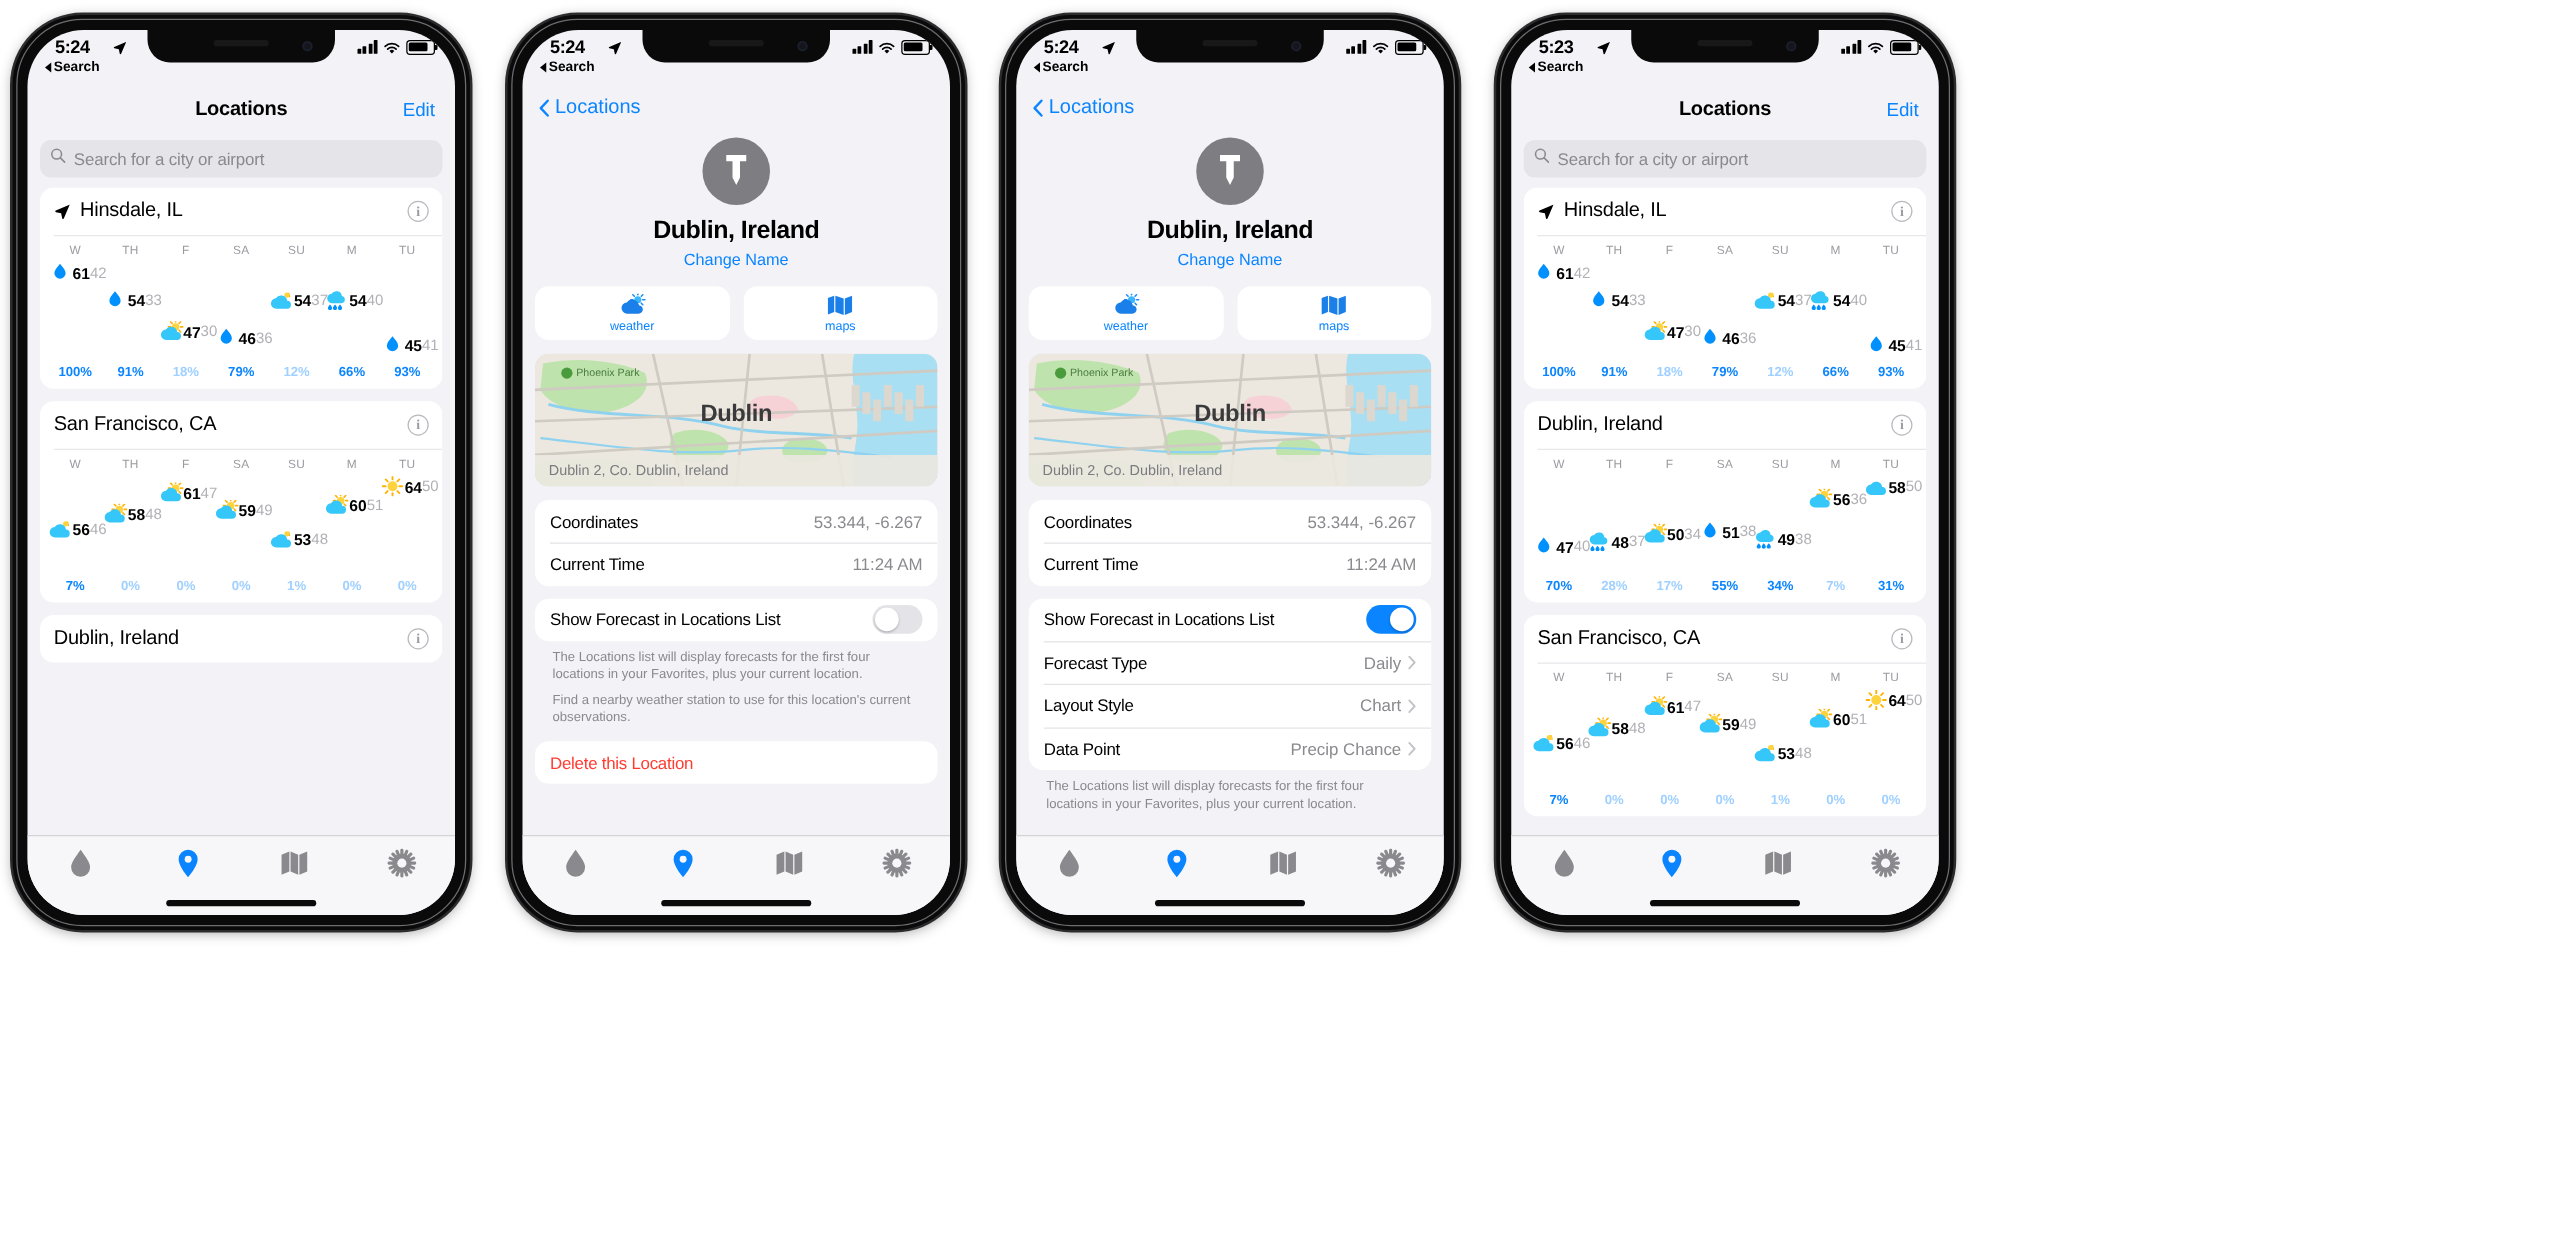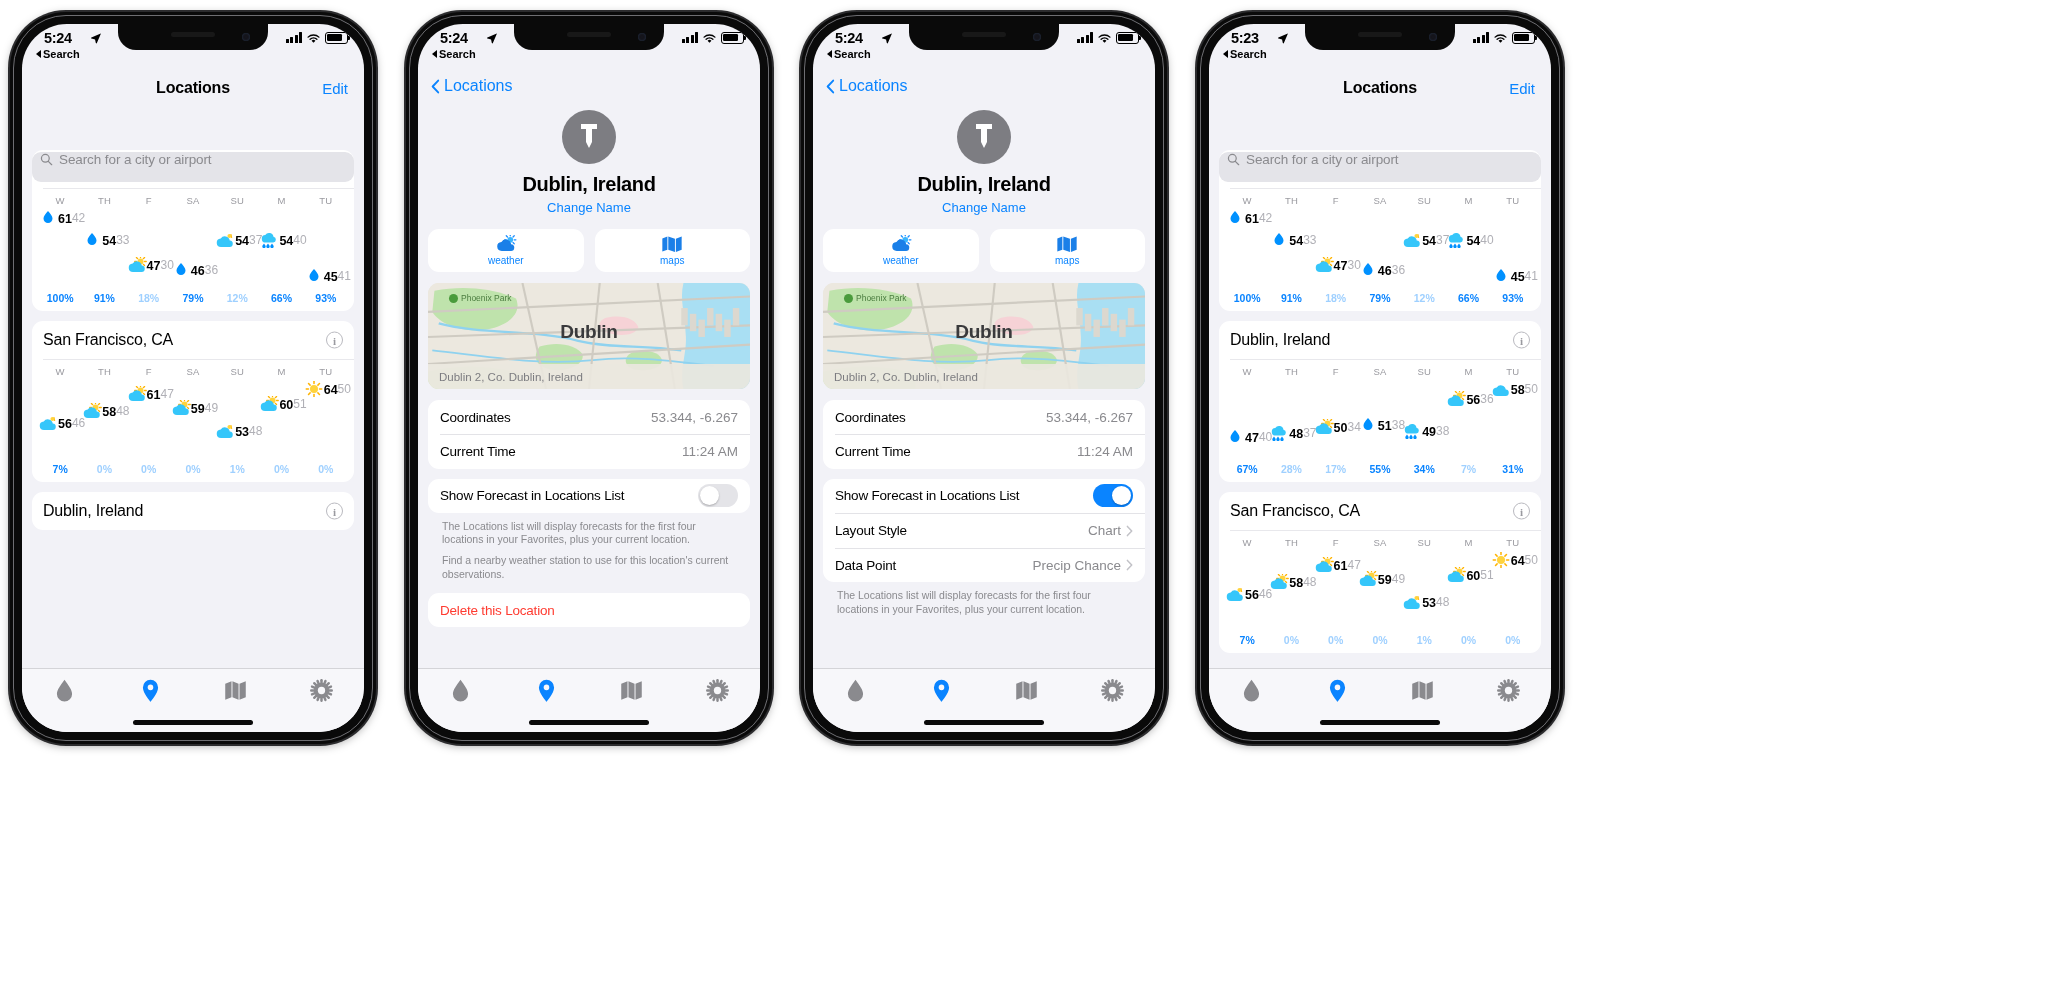--- a/index.html
+++ b/index.html
@@ -130,21 +130,21 @@
     font-size: 16px; color: #0a84ff;
   }
   .chev-l {
     width: 9px; height: 15px; display: block;
   }
 
   
   .searchwrap { position: absolute; top: 88px; left: 10px; right: 10px; z-index: 15; }
   .searchbox {
     height: 30px; background: #e4e4e9; border-radius: 9px;
-    display: flex; align-items: flex-start; gap: 6px; padding: 0 8px; margin-top: 40px;
+    display: flex; align-items: center; gap: 6px; padding: 0 8px;
   }
   .searchbox .ph { font-size: 13.5px; color: #8a8a8e; letter-spacing: -.1px; }
 
   
   .listarea {
     position: absolute; top: 126px; left: 10px; right: 10px; bottom: 72px;
     z-index: 10; overflow: hidden;
   }
   .card {
     background: #fff; border-radius: 11px; margin-bottom: 10px;
@@ -884,20 +884,29 @@
             </div>
           </div>
           <div class="grp tight">
             <div class="row">
               <span class="row-label">Show Forecast in Locations List</span>
               <div class="switch on">
                 <div class="knob"></div>
               </div>
             </div>
             <div class="row-sep"></div>
+            <div class="row">
+              <span class="row-label">Forecast Type</span>
+              <span class="row-val">
+                <span>Daily</span>
+                <span class="chev-r"><svg viewBox="0 0 10 16" width="7" height="12">
+                    <path d="M2 1.4 8.2 8 2 14.6" fill="none" stroke="#c2c2c7" stroke-width="2.1" stroke-linecap="round" stroke-linejoin="round"></path>
+                  </svg></span>
+              </span>
+            </div>
             <div class="row-sep"></div>
             <div class="row">
               <span class="row-label">Layout Style</span>
               <span class="row-val">
                 <span>Chart</span>
                 <span class="chev-r"><svg viewBox="0 0 10 16" width="7" height="12">
                     <path d="M2 1.4 8.2 8 2 14.6" fill="none" stroke="#c2c2c7" stroke-width="2.1" stroke-linecap="round" stroke-linejoin="round"></path>
                   </svg></span>
               </span>
             </div>
@@ -1179,21 +1188,21 @@
                 </div>
                 <div class="fc-col" style="left: 85.7142%; top: 0px;">
                   <div class="fc-ico"><svg viewBox="0 0 40 32" width="20" height="16">
                       <path d="M12 30a8.5 8.5 0 0 1-.6-16.98A10 10 0 0 1 29.5 17.2 6.4 6.4 0 0 1 28.8 30Z" fill="#35c6fa"></path>
                     </svg></div>
                   <div class="fc-hi">58</div>
                   <div class="fc-lo">50</div>
                 </div>
               </div>
               <div class="fc-pcts">
-                <div class="fc-pct" style="color: rgb(10, 132, 255);">67%</div>
+                <div class="fc-pct" style="color: rgb(10, 132, 255);">70%</div>
                 <div class="fc-pct" style="color: rgb(159, 208, 255);">28%</div>
                 <div class="fc-pct" style="color: rgb(159, 208, 255);">17%</div>
                 <div class="fc-pct" style="color: rgb(10, 132, 255);">55%</div>
                 <div class="fc-pct" style="color: rgb(10, 132, 255);">34%</div>
                 <div class="fc-pct" style="color: rgb(159, 208, 255);">7%</div>
                 <div class="fc-pct" style="color: rgb(10, 132, 255);">31%</div>
               </div>
             </div>
           </div>
           <div class="card">

